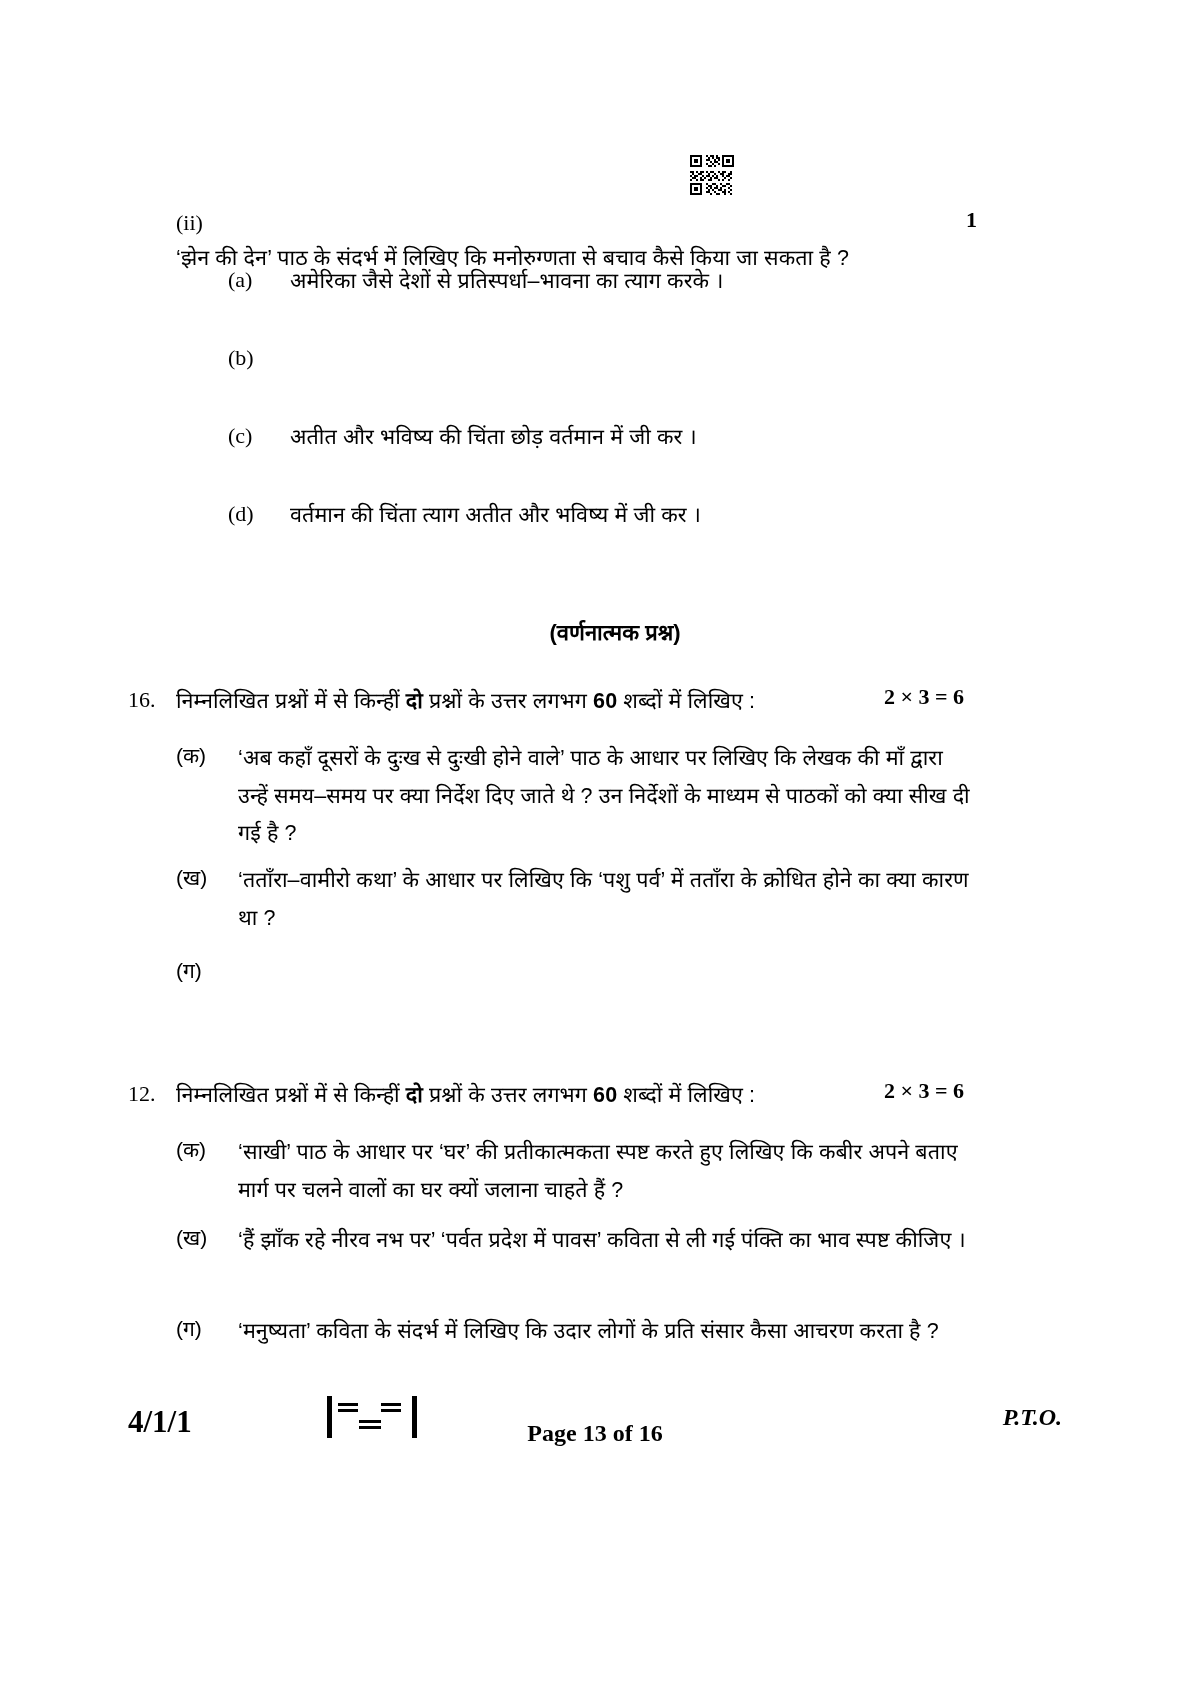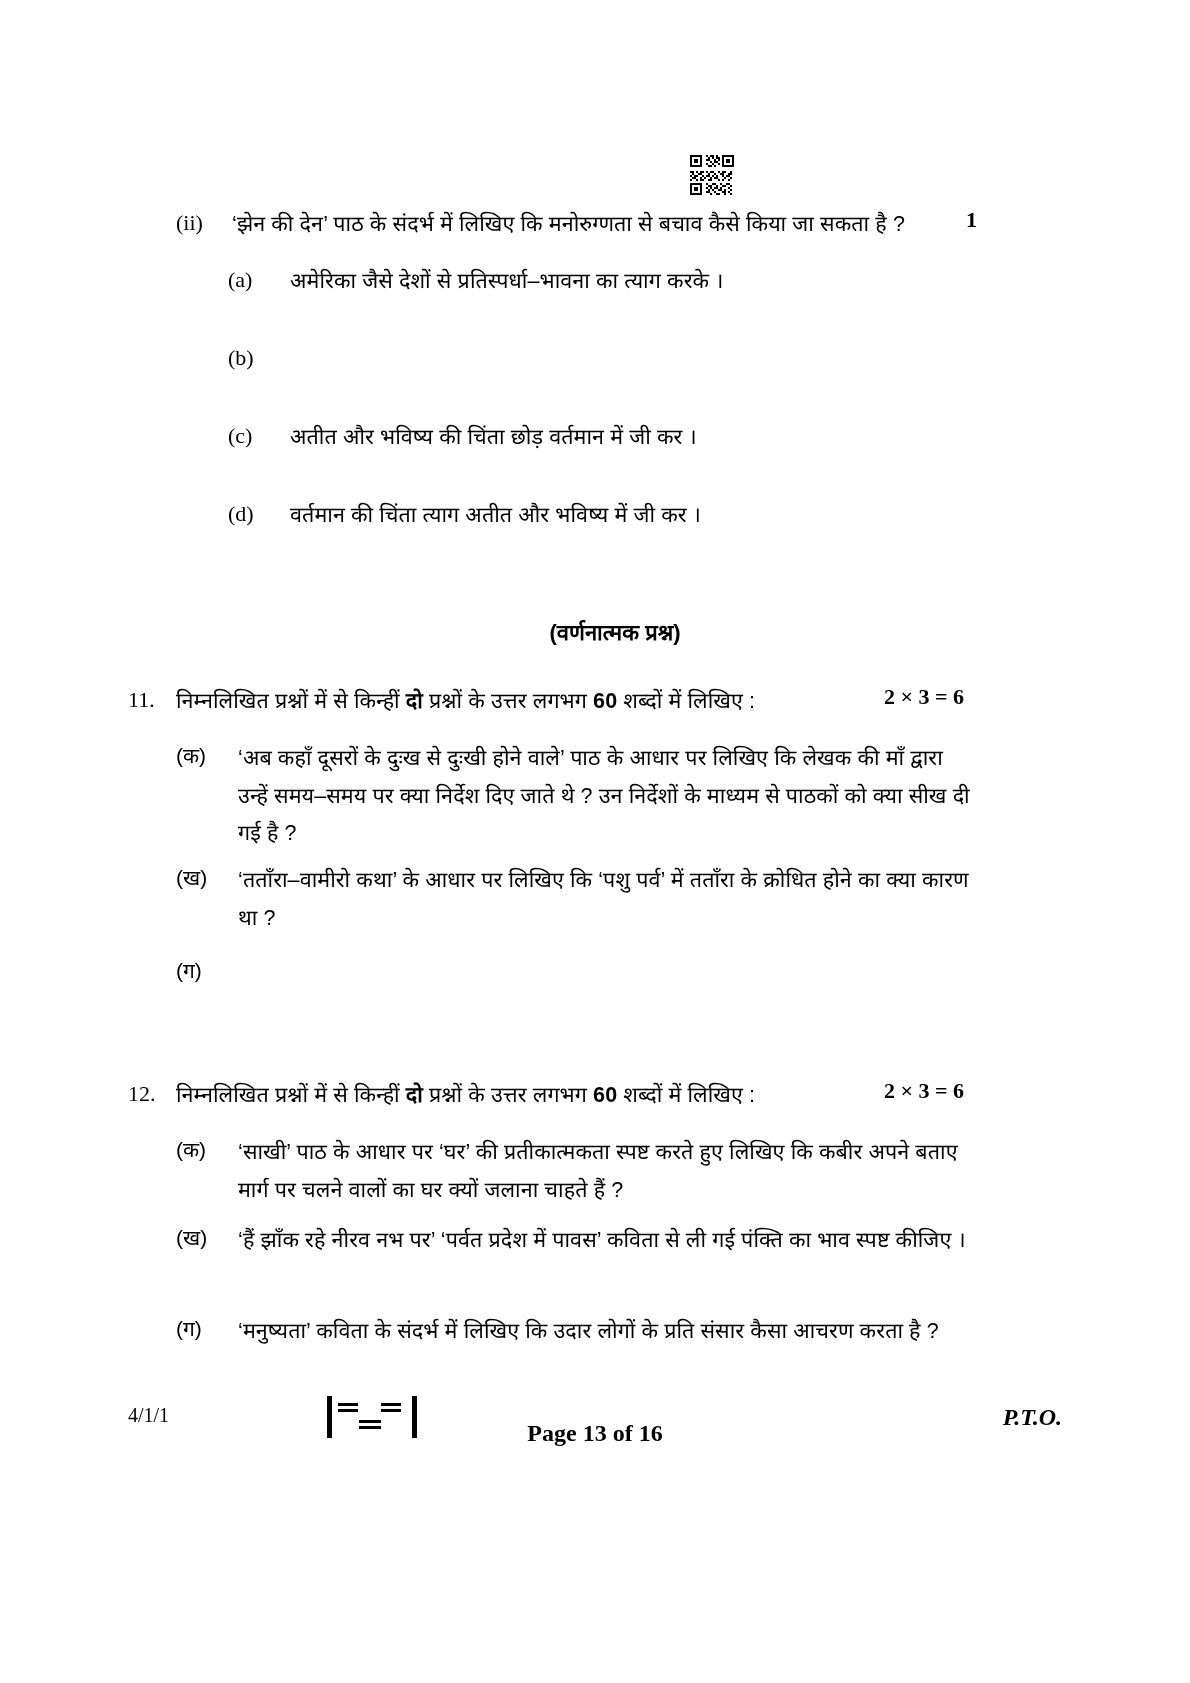--- a/index.html
+++ b/index.html
@@ -59,21 +59,21 @@
 
   .marks {
     position: absolute;
     font-family: "Liberation Serif", serif;
     font-weight: bold;
     font-size: 22px;
     white-space: nowrap;
   }
 
   
-  #stem-ii { left: 176px; top: 206px; width: 830px; }
+  #stem-ii { left: 176px; top: 206px; width: 830px; flex-direction: column; }
   #stem-ii .marker { width: 56px; }
   #stem-ii-marks { left: 966px; top: 207px; }
 
   
   .opt-row .marker { width: 62px; }
   #opt-a { left: 228px; top: 263px; width: 760px; }
   #opt-b { left: 228px; top: 341px; width: 760px; }
   #opt-c { left: 228px; top: 419px; width: 760px; }
   #opt-d { left: 228px; top: 497px; width: 760px; }
 
@@ -114,22 +114,22 @@
   #q12-b { left: 176px; top: 1222px; width: 800px; }
   #q12-c { left: 176px; top: 1313px; width: 800px; }
 
   
   .footer { position: absolute; top: 1404px; left: 0; width: 1190px; height: 40px; }
   #footer-code {
     position: absolute;
     left: 128px;
     top: 0;
     font-family: "Liberation Serif", serif;
-    font-weight: normal;
-    font-size: 20px;
+    font-weight: bold;
+    font-size: 31px;
   }
   #footer-barcode {
     position: absolute;
     left: 325px;
     top: -10px;
     width: 94px;
     height: 46px;
   }
   #footer-page {
     position: absolute;
@@ -270,21 +270,21 @@
     <span class="body-text">अतीत और भविष्य की चिंता छोड़ वर्तमान में जी कर ।</span>
   </div>
   <div class="q-row opt-row" id="opt-d">
     <span class="marker">(d)</span>
     <span class="body-text">वर्तमान की चिंता त्याग अतीत और भविष्य में जी कर ।</span>
   </div>
 
   <div class="center-line" id="section-subtitle">(वर्णनात्मक प्रश्न)</div>
 
   <div class="q-row qnum-row" id="q11">
-    <span class="marker">11.</span>
+    <span class="marker">16.</span>
     <span class="body-text"><span>निम्नलिखित प्रश्नों में से किन्हीं </span><b>दो</b><span> प्रश्नों के उत्तर लगभग </span><b>60</b><span> शब्दों में लिखिए :</span></span>
   </div>
   <span class="marks" id="q11-marks">2 × 3 = 6</span>
 
   <div class="q-row sub-row" id="q11-a">
     <span class="marker marker-dev">(क)</span>
     <span class="body-text">‘अब कहाँ दूसरों के दुःख से दुःखी होने वाले’ पाठ के आधार पर लिखिए कि लेखक की माँ द्वारा उन्हें समय–समय पर क्या निर्देश दिए जाते थे ? उन निर्देशों के माध्यम से पाठकों को क्या सीख दी गई है ?</span>
   </div>
   <div class="q-row sub-row" id="q11-b">
     <span class="marker marker-dev">(ख)</span>

